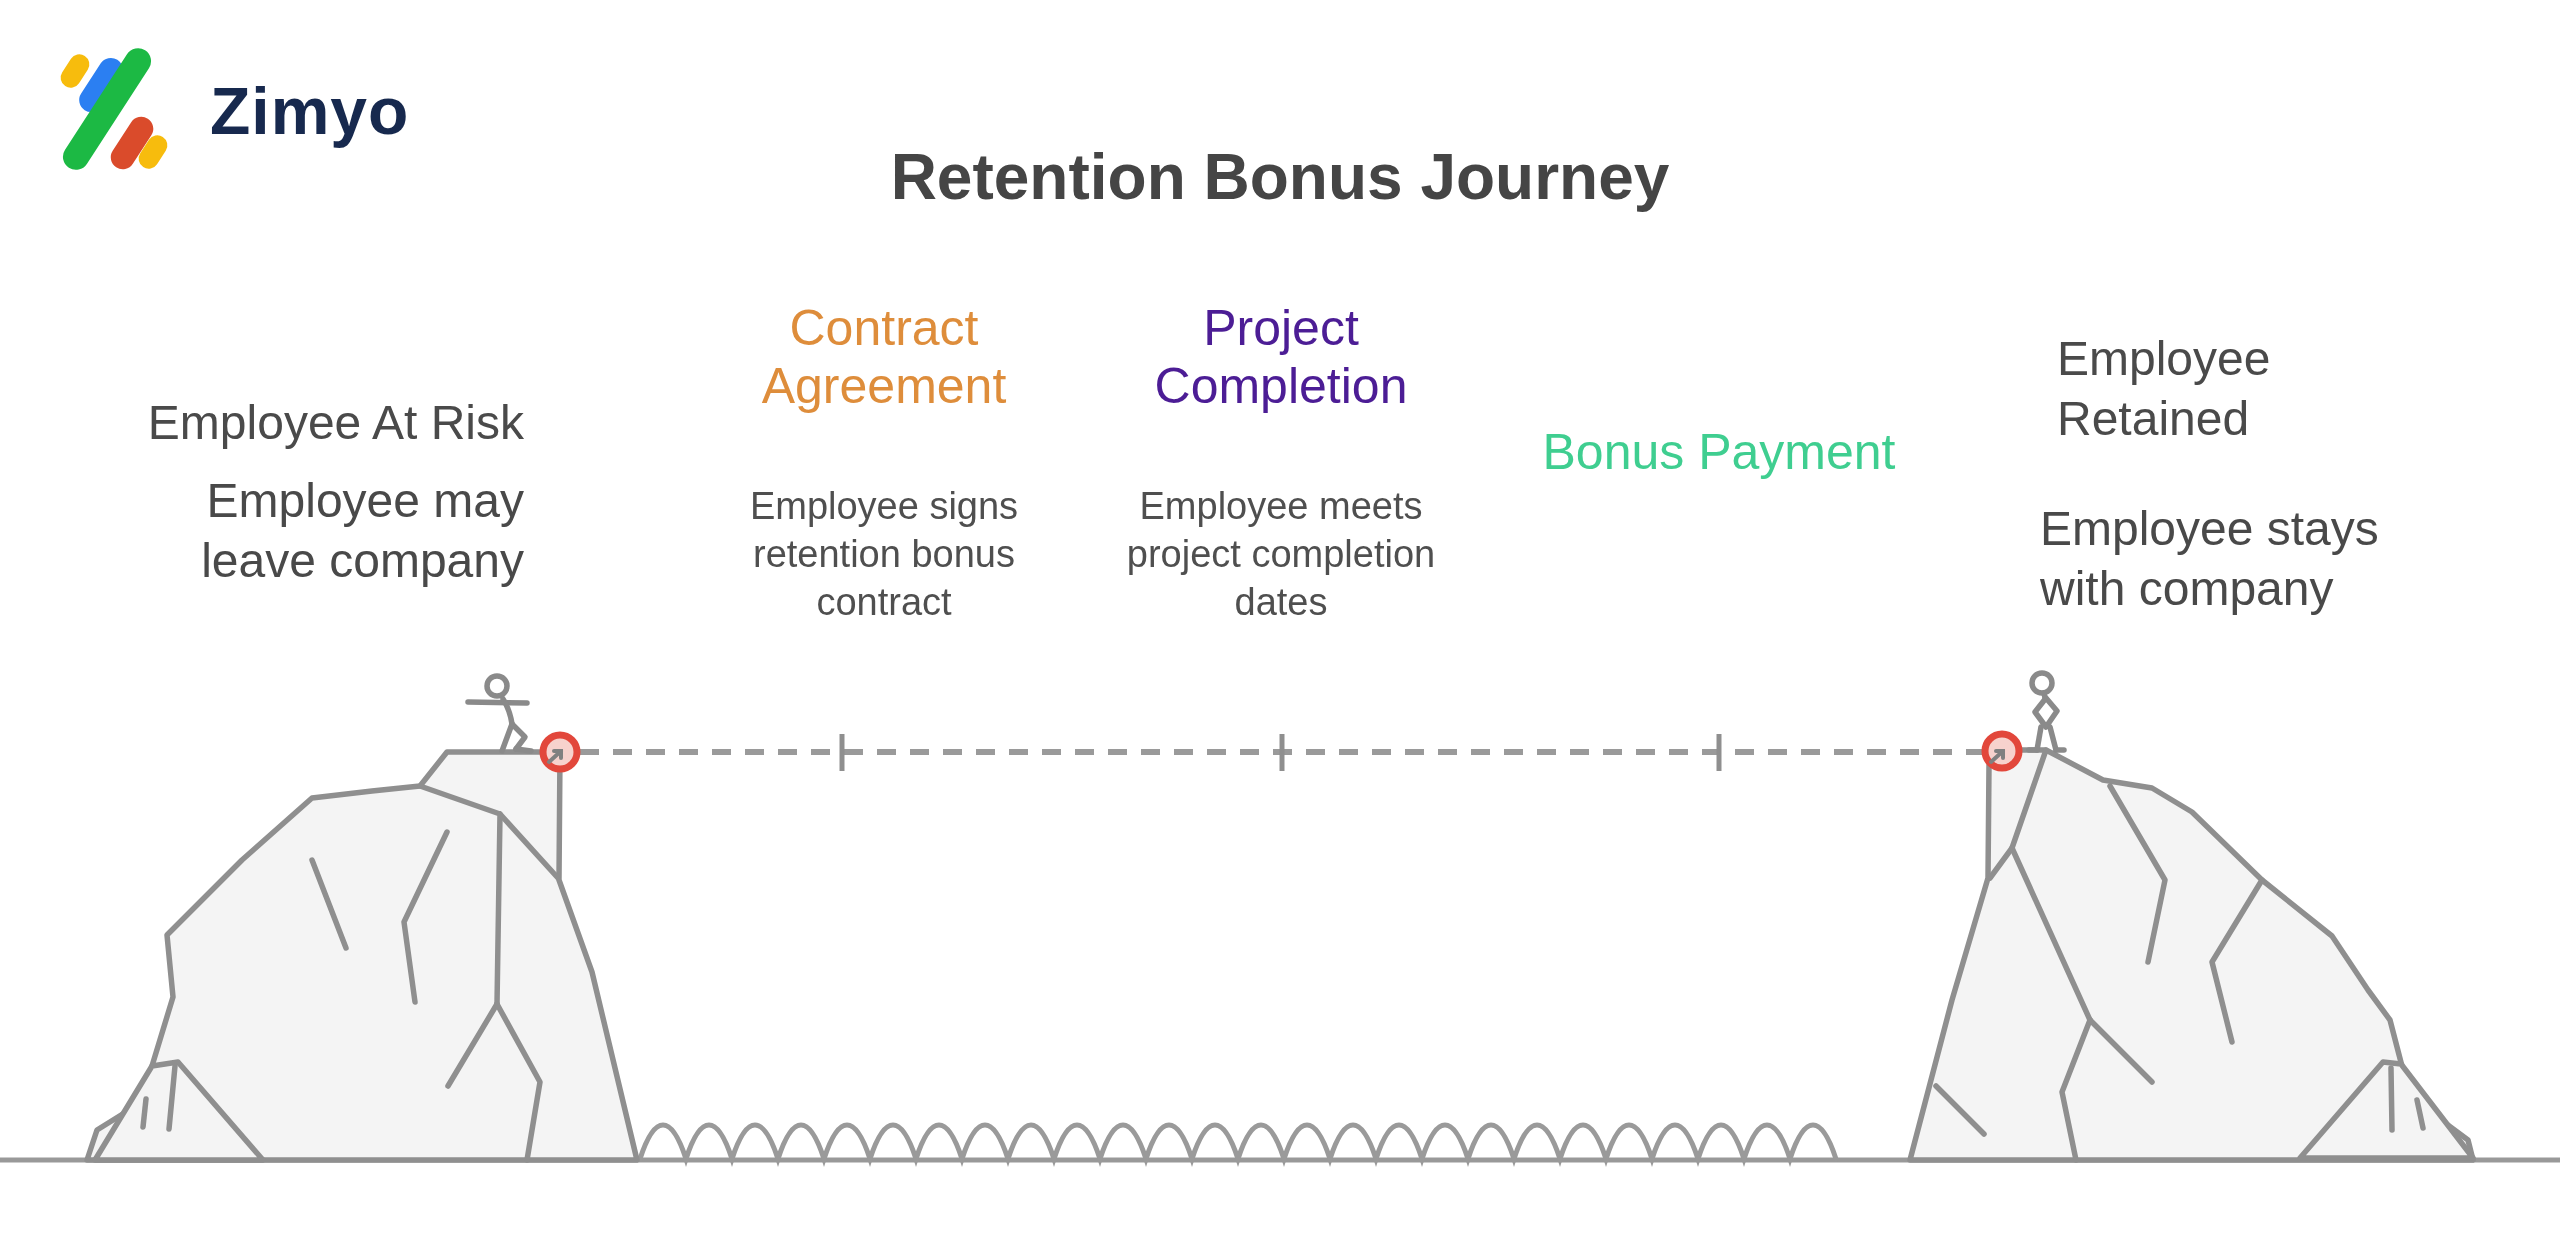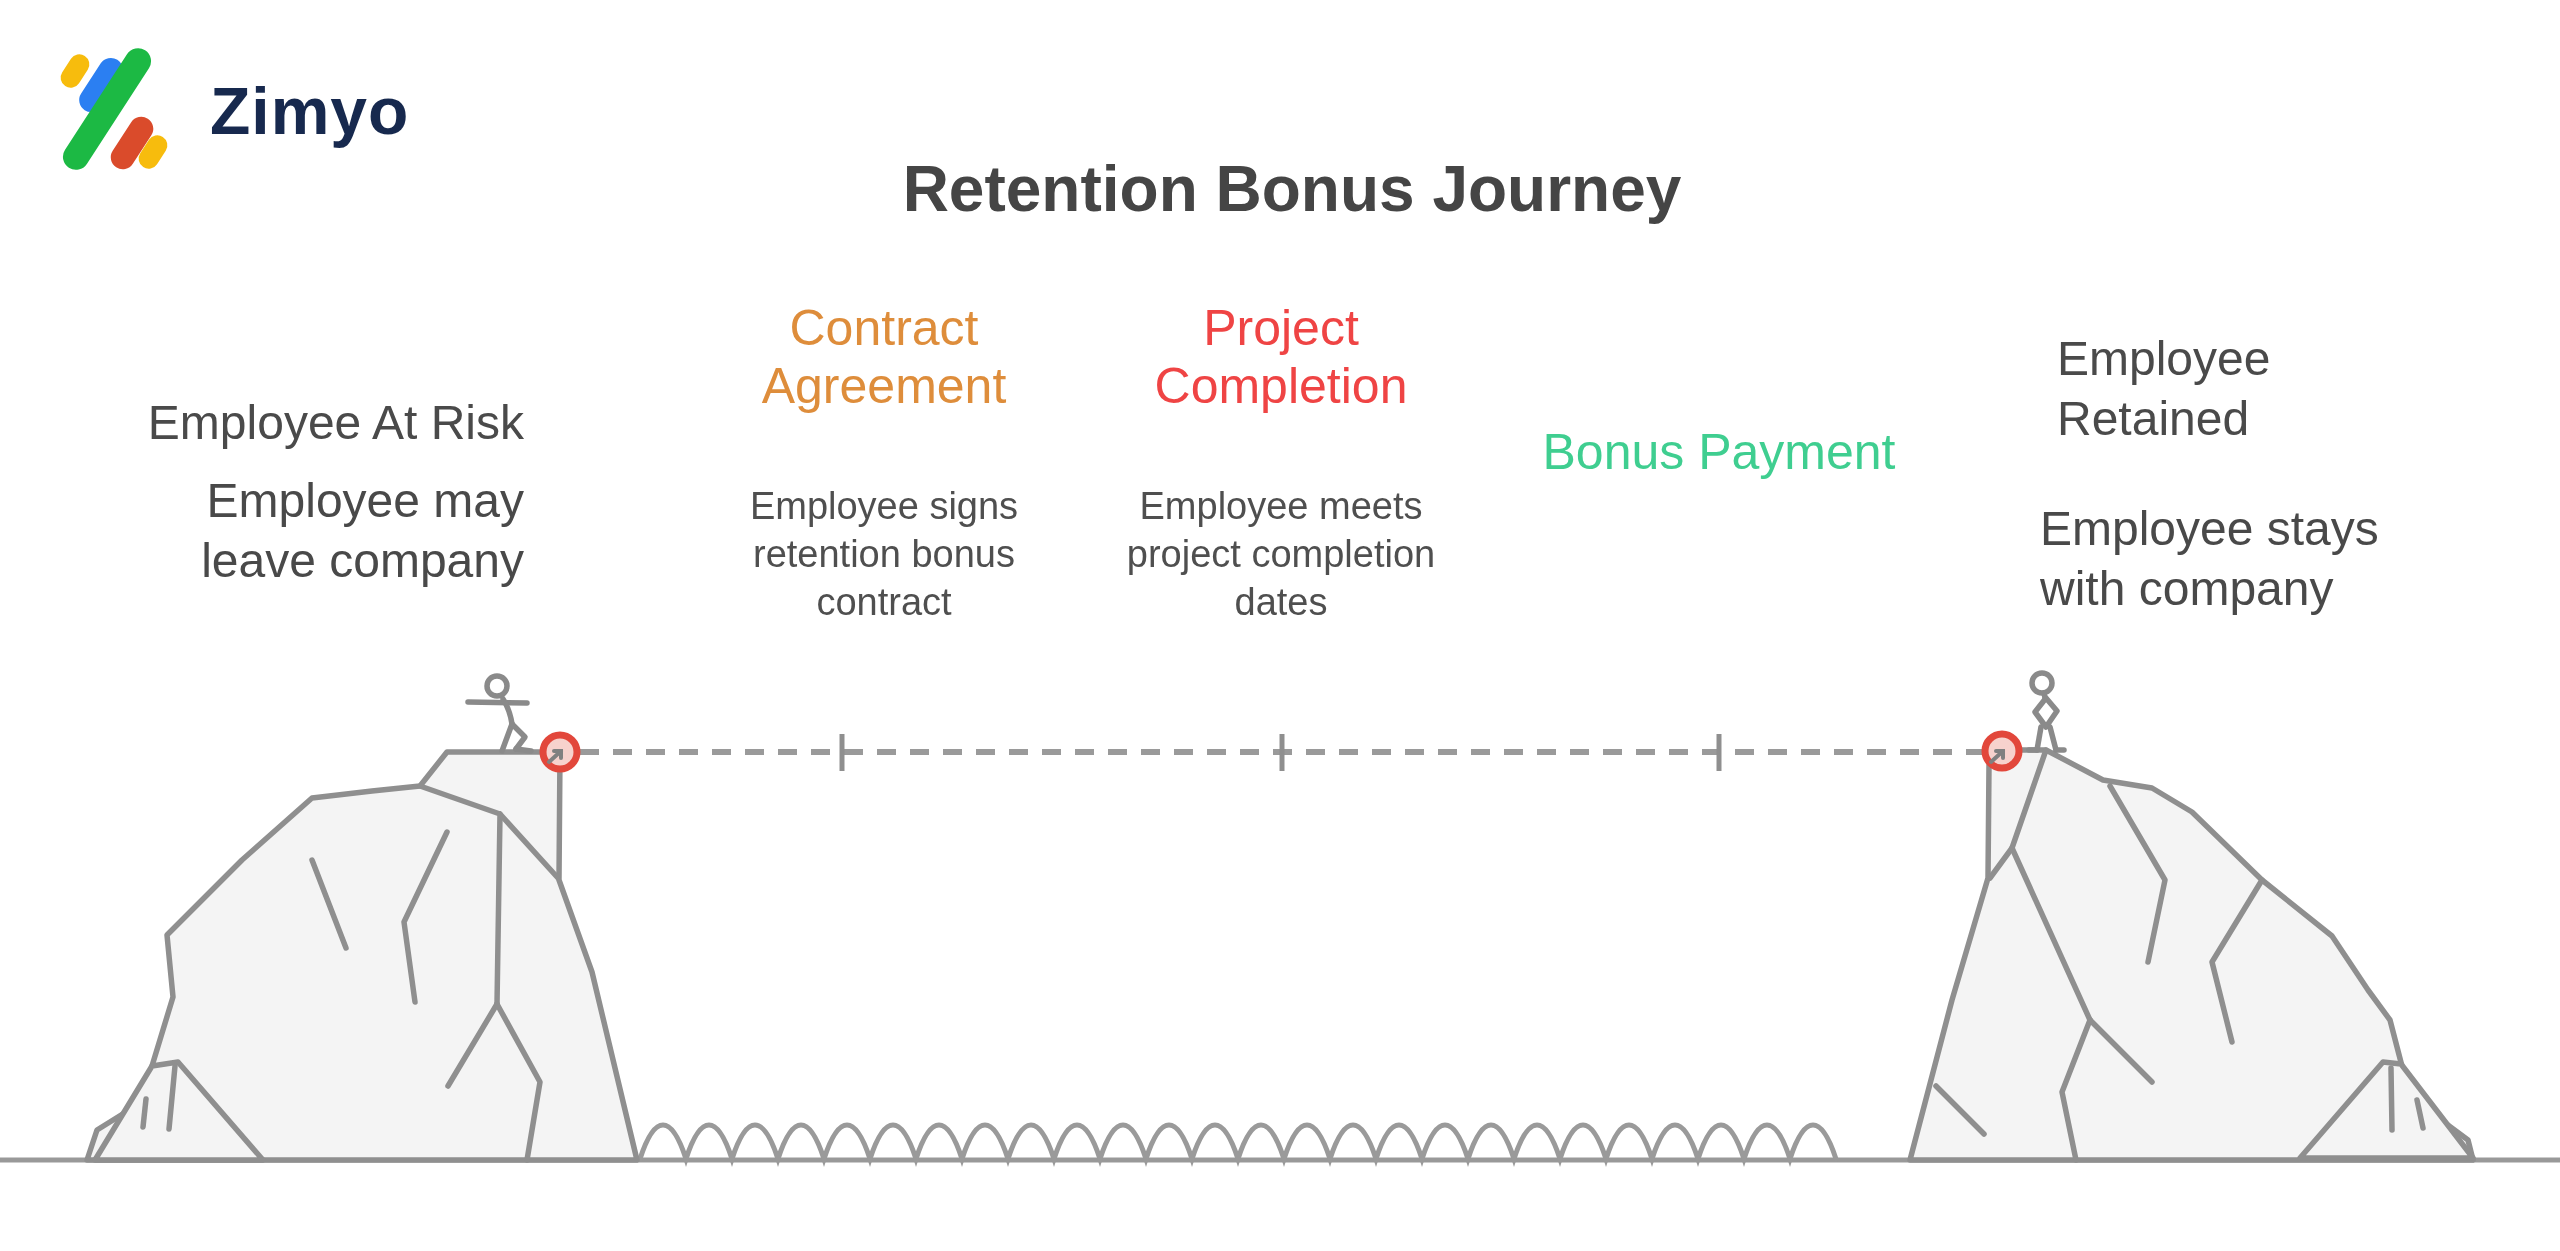--- a/index.html
+++ b/index.html
@@ -10,36 +10,36 @@
     font-family:"Liberation Sans", sans-serif;
   }
   .logo{position:absolute;left:52px;top:34px;display:flex;align-items:center;}
   .logo-mark{width:125px;height:140px;display:block;}
   .logo-text{
     position:absolute;left:158px;top:44px;
     font-size:66px;font-weight:800;letter-spacing:1px;color:#17294E;line-height:1;
   }
   .title{
     position:absolute;left:50%;top:140px;transform:translateX(-50%);
-    margin:12px;font-size:64px;font-weight:700;color:#454545;white-space:nowrap;
+    margin:0;font-size:64px;font-weight:700;color:#454545;white-space:nowrap;
   }
   .stage{position:absolute;white-space:pre-line;}
   .stage-label{font-size:50px;line-height:1.15;color:#4A4A4A;}
   .stage-desc{font-size:38px;line-height:1.26;color:#4F4F4F;}
 
   .s1{left:0;width:524px;text-align:right;top:375px;}
   .s1 .stage-label{font-size:48px;line-height:1.25;}
   .s1 .stage-desc{font-size:48px;line-height:1.25;color:#494949;}
 
   .s2{left:884px;transform:translateX(-50%);text-align:center;top:282px;}
   .s2 .stage-label{color:#DE8D3B;}
   .s2 .stage-desc{margin-top:50px;}
 
   .s3{left:1281px;transform:translateX(-50%);text-align:center;top:282px;}
-  .s3 .stage-label{color:#ef4444;}
+  .s3 .stage-label{color:#4c1d95;}
   .s3 .stage-desc{margin-top:50px;}
 
   .s4{left:1719px;transform:translateX(-50%);text-align:center;top:406px;}
   .s4 .stage-label{color:#3FCE90;}
   .s4 .stage-desc{margin-top:38px;}
 
   .s5{left:2040px;text-align:left;top:311px;width:440px;}
   .s5 .stage-label{font-size:48px;line-height:1.25;margin-left:17px;}
   .s5 .stage-desc{font-size:48px;line-height:1.25;color:#494949;margin-top:32px;}
 

